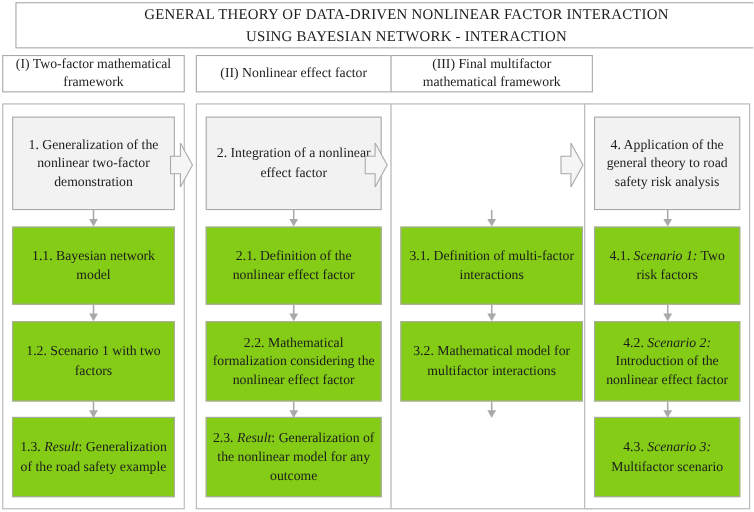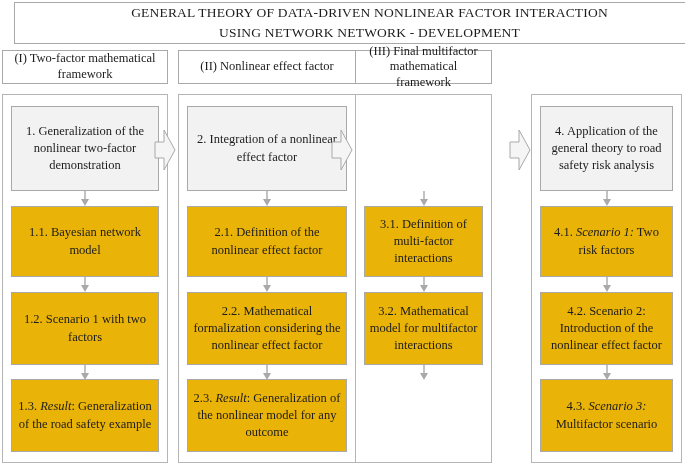--- a/index.html
+++ b/index.html
@@ -15,45 +15,45 @@
   }
   .col-header{
     position:absolute;top:50px;height:34px;border:1px solid #a9a9a9;box-sizing:border-box;
     display:flex;align-items:center;justify-content:center;text-align:center;
     font-size:12.5px;line-height:1.25;padding:0 6px;background:#ffffff;
   }
   .container{
     position:absolute;top:94px;height:369px;border:1px solid #b5b5b5;box-sizing:border-box;background:#ffffff;
   }
   .box{
-    position:absolute;left:8px;right:8px;border:1px solid #a9a9a9;box-sizing:border-box;background:#eab308;
+    position:absolute;left:8px;right:8px;border:1px solid #a9a9a9;box-sizing:border-box;background:#84cc16;
     display:flex;align-items:center;justify-content:center;text-align:center;
     font-size:12.5px;line-height:1.38;padding:0 3px;
   }
   .box.shaded{background:#f2f2f2;}
   .r1{top:11px;height:85px;}
   .r2{top:111px;height:71px;}
   .r3{top:197px;height:73px;}
   .r4{top:284px;height:73px;}
   .varrow{position:absolute;left:50%;transform:translateX(-50%);width:12px;height:15px;}
   .va1{top:96px;} .va2{top:182px;} .va3{top:270px;}
   .block-arrow{position:absolute;top:127px;width:22px;height:46px;}
   .ba1{left:154px;} .ba2{left:331px;} .ba3{left:509px;}
   
   .c1{left:2px;width:166px;} .c2{left:178px;width:178px;}
-  .c3{left:355px;width:137px;} .c4{left:531px;width:151px;}
+  .c3{left:355px;width:184px;} .c4{left:531px;width:151px;}
 </style>
 </head>
 <body>
 
 <div id="stage">
 
   <div class="title-box">
     <div>GENERAL THEORY OF DATA-DRIVEN NONLINEAR FACTOR INTERACTION</div>
-    <div>USING NETWORK NETWORK - DEVELOPMENT</div>
+    <div>USING BAYESIAN NETWORK - INTERACTION</div>
   </div>
 
   <div class="col-header c1">(I) Two-factor mathematical framework</div>
   <div class="col-header c2">(II) Nonlinear effect factor</div>
   <div class="col-header c3">(III) Final multifactor mathematical framework</div>
 
   <div class="container c1">
     <div class="box r1 shaded">
         <div><span>1. Generalization of the nonlinear two-factor demonstration</span></div>
       </div>
@@ -149,21 +149,21 @@
         <polygon points="2,8 10,8 6,15" fill="#a9a9a9"></polygon>
       </svg>
     <div class="box r2">
         <div><span>4.1. </span><span style="font-style: italic;">Scenario 1:</span><span> Two risk factors</span></div>
       </div>
     <svg class="varrow va2" viewBox="0 0 12 15">
         <line x1="6" y1="0" x2="6" y2="9" stroke="#a9a9a9" stroke-width="1.4"></line>
         <polygon points="2,8 10,8 6,15" fill="#a9a9a9"></polygon>
       </svg>
     <div class="box r3">
-        <div><span>4.2. </span><span style=" margin-top: 16px;">Scenario 2:</span><span> Introduction of the nonlinear effect factor</span></div>
+        <div><span>4.2. </span><span style="font-style: italic; margin-top: 16px;">Scenario 2:</span><span> Introduction of the nonlinear effect factor</span></div>
       </div>
     <svg class="varrow va3" viewBox="0 0 12 15">
         <line x1="6" y1="0" x2="6" y2="9" stroke="#a9a9a9" stroke-width="1.4"></line>
         <polygon points="2,8 10,8 6,15" fill="#a9a9a9"></polygon>
       </svg>
     <div class="box r4">
         <div><span>4.3. </span><span style="font-style: italic;">Scenario 3:</span><span> Multifactor scenario</span></div>
       </div>
   </div>
 

